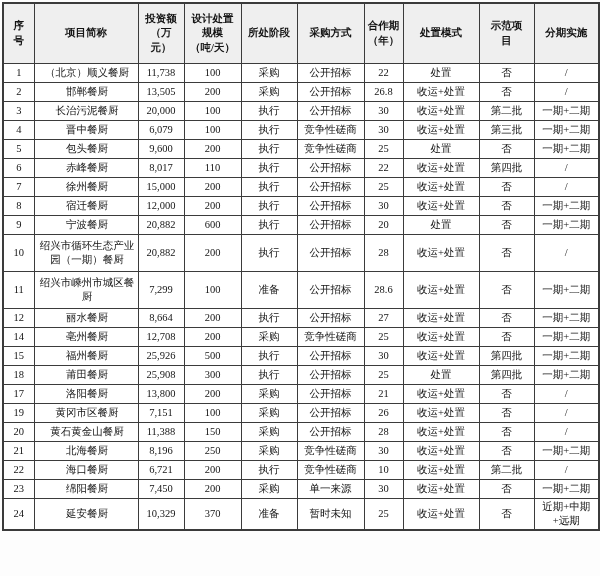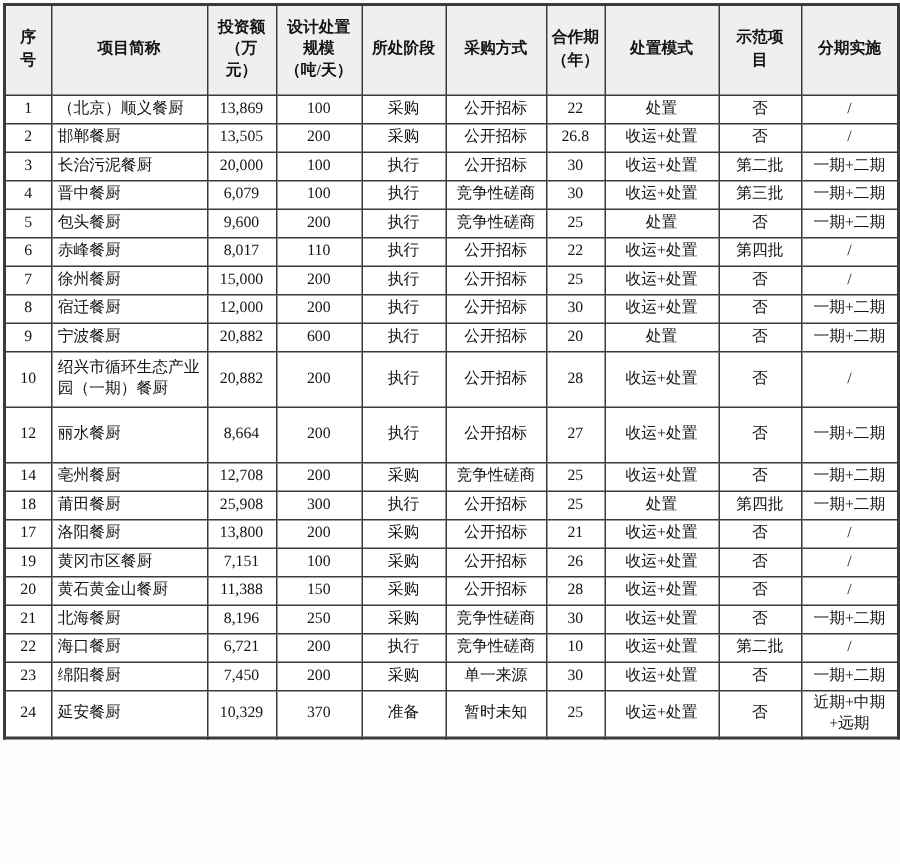--- a/index.html
+++ b/index.html
@@ -39,21 +39,21 @@
     background: #efefef;
     font-weight: bold;
     white-space: pre-line;
     height: 57px;
     font-size: 10.5px;
   }
   td { background: #ffffff; }
   tbody tr { height: 19px; }
   tbody tr:nth-child(10), tbody tr:nth-child(11) { height: 37px; }
   tbody tr:nth-child(24) { height: 50px; }
-  tbody td:nth-child(2) { text-align: left; padding-left: 4px; }
+  tbody td:nth-child(2) { text-align: center; padding-left: 4px; }
   
   col.c1  { width: 31px; }
   col.c2  { width: 104px; }
   col.c3  { width: 46px; }
   col.c4  { width: 57px; }
   col.c5  { width: 56px; }
   col.c6  { width: 67px; }
   col.c7  { width: 39px; }
   col.c8  { width: 76px; }
   col.c9  { width: 55px; }
@@ -94,21 +94,21 @@
           <th>处置模式</th>
           <th>示范项
 目</th>
           <th>分期实施</th>
         </tr>
       </thead>
     <tbody>
         <tr>
           <td>1</td>
           <td>（北京）顺义餐厨</td>
-          <td>13,869</td>
+          <td>11,738</td>
           <td>100</td>
           <td>采购</td>
           <td>公开招标</td>
           <td>22</td>
           <td>处置</td>
           <td>否</td>
           <td>/</td>
         </tr>
         <tr>
           <td>2</td>
@@ -212,20 +212,32 @@
           <td>20,882</td>
           <td>200</td>
           <td>执行</td>
           <td>公开招标</td>
           <td>28</td>
           <td>收运+处置</td>
           <td>否</td>
           <td>/</td>
         </tr>
         <tr>
+          <td>11</td>
+          <td>绍兴市嵊州市城区餐厨</td>
+          <td>7,299</td>
+          <td>100</td>
+          <td>准备</td>
+          <td>公开招标</td>
+          <td>28.6</td>
+          <td>收运+处置</td>
+          <td>否</td>
+          <td>一期+二期</td>
+        </tr>
+        <tr>
           <td>12</td>
           <td>丽水餐厨</td>
           <td>8,664</td>
           <td>200</td>
           <td>执行</td>
           <td>公开招标</td>
           <td>27</td>
           <td>收运+处置</td>
           <td>否</td>
           <td>一期+二期</td>
@@ -233,20 +245,32 @@
         <tr>
           <td>14</td>
           <td>亳州餐厨</td>
           <td>12,708</td>
           <td>200</td>
           <td>采购</td>
           <td>竞争性磋商</td>
           <td>25</td>
           <td>收运+处置</td>
           <td>否</td>
+          <td>一期+二期</td>
+        </tr>
+        <tr>
+          <td>15</td>
+          <td>福州餐厨</td>
+          <td>25,926</td>
+          <td>500</td>
+          <td>执行</td>
+          <td>公开招标</td>
+          <td>30</td>
+          <td>收运+处置</td>
+          <td>第四批</td>
           <td>一期+二期</td>
         </tr>
         <tr>
           <td>18</td>
           <td>莆田餐厨</td>
           <td>25,908</td>
           <td>300</td>
           <td>执行</td>
           <td>公开招标</td>
           <td>25</td>

